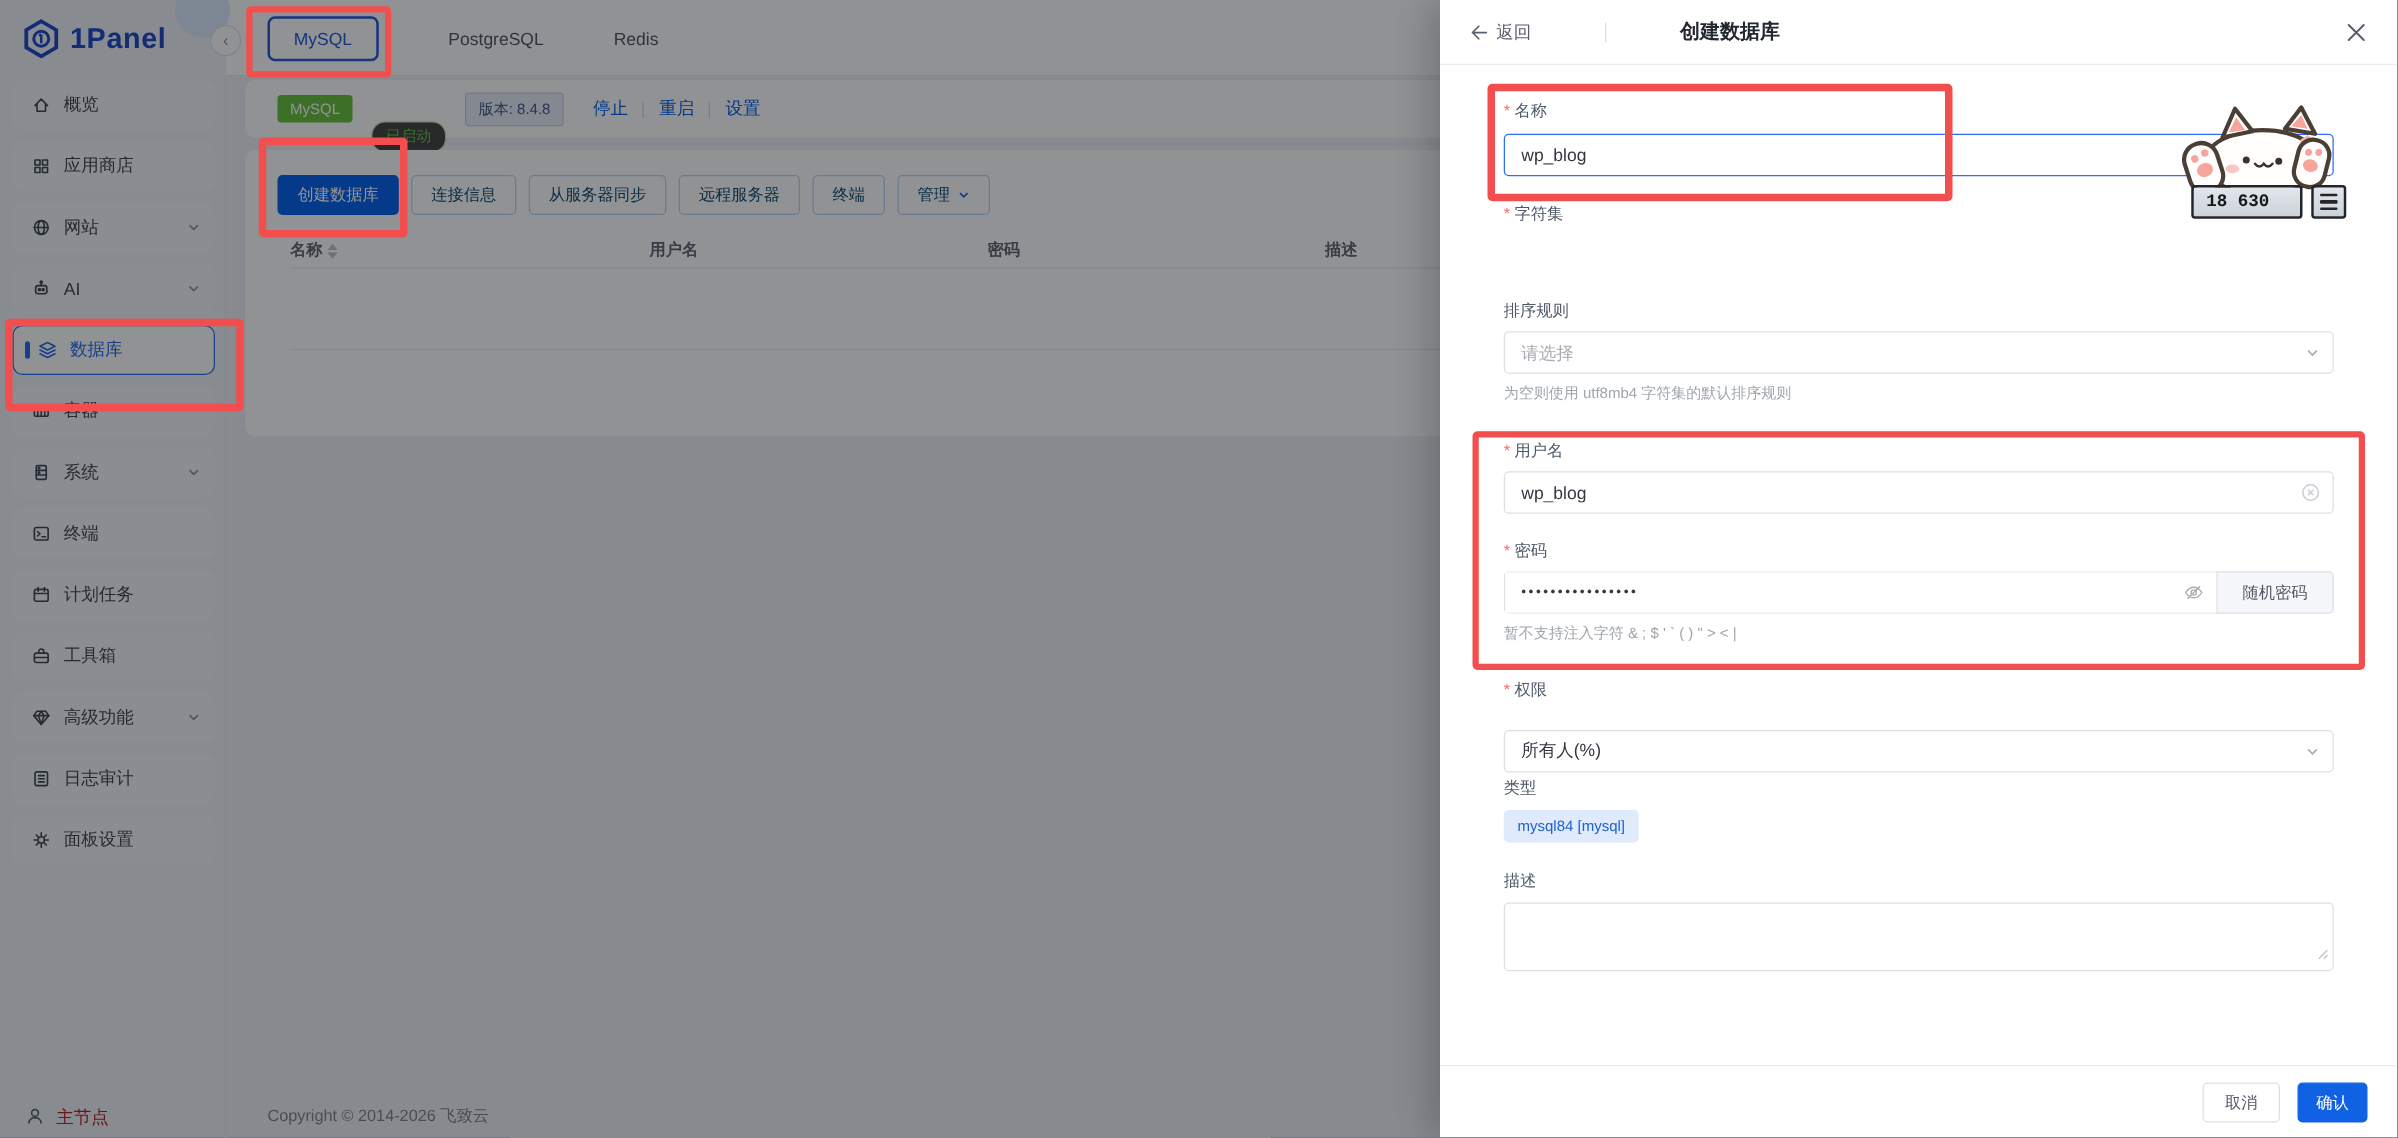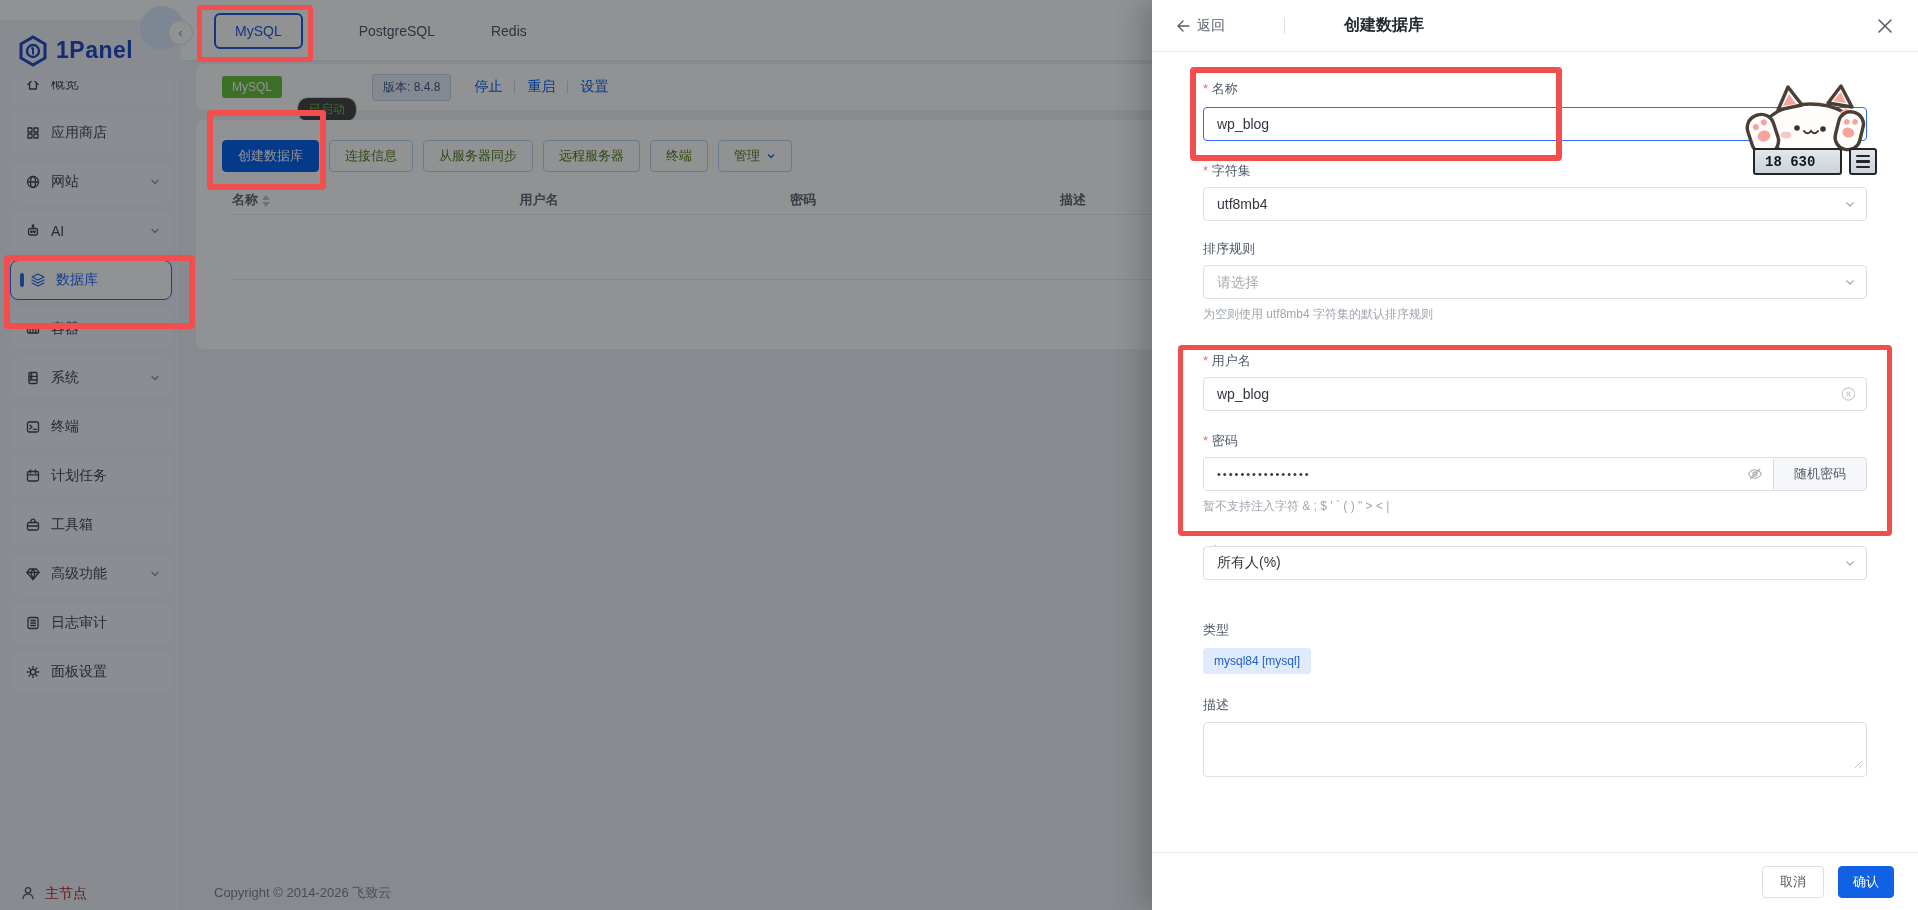--- a/index.html
+++ b/index.html
@@ -2,21 +2,21 @@
 <html><head>
 <meta charset="utf-8">
 <style>
   * { margin:0; padding:0; box-sizing:border-box; }
   html,body { background:#2b2f36; }
   body { font-family:"Liberation Sans","DejaVu Sans",sans-serif; }
   .stage { position:relative; width:1918px; height:910px; overflow:hidden; background:#eef1f6; }
 
   
   .topbar { position:absolute; left:0; top:0; width:1918px; height:61px; background:#fff; border-bottom:1px solid #e7eaef; z-index:1; }
-  .logo-zone { position:absolute; left:0; top:0; width:181px; height:61px; background:#eef2f8; display:flex; align-items:center; padding-left:18px; gap:8px;margin-top:20px; }
+  .logo-zone { position:absolute; left:0; top:0; width:181px; height:61px; background:#eef2f8; display:flex; align-items:center; padding-left:18px; gap:8px; }
   .logo-blob { position:absolute; left:140px; top:-14px; width:44px; height:44px; border-radius:50%; background:#dbe9fd; }
   .logo-text { font-size:23px; font-weight:800; color:#1d46c4; letter-spacing:.5px; position:relative; }
   .collapse-btn { position:absolute; left:168px; top:20px; width:25px; height:25px; border-radius:50%; background:#fff; border:1px solid #dfe3ea; color:#8a919f; font-size:13px; display:flex; align-items:center; justify-content:center; z-index:2; }
   .tabs { position:absolute; left:214px; top:0; height:61px; display:flex; align-items:center; gap:56px; }
   .tab { font-size:14px; color:#4a5466; cursor:pointer; }
   .tab.active { color:#1e56d6; border:2px solid #1e56d6; border-radius:6px; padding:8px 19px; font-weight:500; }
 
   
   .sidebar { position:absolute; left:0; top:61px; width:181px; height:849px; background:#eef2f8; border-right:1px solid #e3e7ee; }
   .side-item { position:absolute; left:10px; width:162px; height:40px; border-radius:8px; background:#f3f6fa; display:flex; align-items:center; padding:0 12px 0 15px; color:#3d434d; font-size:14px; cursor:pointer; }
@@ -37,21 +37,21 @@
   .pill { font-size:12px; color:#67c23a; background:#404040; border:1px solid #c8e6b5; border-radius:11px; padding:3px 11px;margin-top:45px; }
   .tag.ver { background:#e8edf8; border:1px solid #c9d4ec; color:#3d5685; }
   .status-links { display:flex; align-items:center; gap:12px; margin-left:8px; }
   .s-link { color:#005eeb; font-size:14px; cursor:pointer; }
   .vdiv { width:1px; height:13px; background:#d3d7de; }
 
   .main-card { left:15px; top:59px; width:1702px; height:229px; }
   .toolbar { position:absolute; left:26px; top:20px; display:flex; gap:10px; }
   .btn { height:32px; border-radius:4px; font-size:13px; display:flex; align-items:center; justify-content:center; padding:0 15px; cursor:pointer; white-space:nowrap; }
   .btn.primary { background:#005eeb; color:#fff; border:1px solid #005eeb; }
-  .btn.plain { background:#fff; color:#4d7c0f; border:1px solid #b9d4f8; }
+  .btn.plain { background:#fff; color:#0c4a6e; border:1px solid #b9d4f8; }
   .btn .chev-d { margin-left:6px; }
 
   .thead { position:absolute; left:36px; right:36px; top:66px; height:28px; color:#5c6370; font-size:13px; font-weight:700; }
   .th { position:absolute; top:5px; }
   .th.c { transform:translateX(-50%); }
   .sorter { display:inline-block; margin-left:4px; vertical-align:middle; }
   .sorter i { display:block; width:0; height:0; border-left:4px solid transparent; border-right:4px solid transparent; }
   .sorter .up { border-bottom:5px solid #c0c4cc; margin-bottom:2px; }
   .sorter .dn { border-top:5px solid #c0c4cc; }
   .h-line { position:absolute; left:36px; right:36px; height:1px; background:#e8ecf2; }
@@ -307,28 +307,20 @@
       <input value="wp_blog" style="">
       <span class="suffix">
         <svg width="15" height="15" viewBox="0 0 15 15">
             <circle cx="7.5" cy="7.5" r="6.2" fill="none" stroke="#c0c4cc" stroke-width="1.2"></circle>
             <path d="M5.3 5.3l4.4 4.4M9.7 5.3l-4.4 4.4" stroke="#c0c4cc" stroke-width="1.2"></path>
           </svg>
       </span>
     </div>
 
     <label class="fld-label req" style="top:162px">字符集</label>
-    <div class="inp" style="top:187px">
-      <input readonly="" value="utf8mb4" style="">
-      <span class="suffix">
-          <svg width="12" height="12">
-            <path d="M2.5 4.5 L6 8 L9.5 4.5" stroke="#a8abb2" fill="none" stroke-width="1.3"></path>
-          </svg>
-        </span>
-    </div>
 
     <label class="fld-label" style="top:240px">排序规则</label>
     <div class="inp" style="top:265px">
       <input readonly="" placeholder="请选择" style="">
       <span class="suffix">
           <svg width="12" height="12">
             <path d="M2.5 4.5 L6 8 L9.5 4.5" stroke="#a8abb2" fill="none" stroke-width="1.3"></path>
           </svg>
         </span>
     </div>
@@ -355,21 +347,21 @@
               <circle cx="8" cy="7" r="2.1" fill="none" stroke="#a8abb2" stroke-width="1.1"></circle>
               <path d="M3 12 L13 2" stroke="#a8abb2" stroke-width="1.1"></path>
             </svg>
         </span>
       </div>
       <div class="pwd-append">随机密码</div>
     </div>
     <div class="hint" style="top:498px">暂不支持注入字符 &amp; ; $ ' ` ( ) " &gt; &lt; |</div>
 
     <label class="fld-label req" style="top:543px">权限</label>
-    <div class="inp" style="top:546px">
+    <div class="inp" style="top:584px">
       <input readonly="" value="所有人(%)" style="">
       <span class="suffix">
           <svg width="12" height="12">
             <path d="M2.5 4.5 L6 8 L9.5 4.5" stroke="#a8abb2" fill="none" stroke-width="1.3"></path>
           </svg>
         </span>
     </div>
 
     <label class="fld-label" style="top:621px">类型</label>
     <span class="type-tag">mysql84 [mysql]</span>

